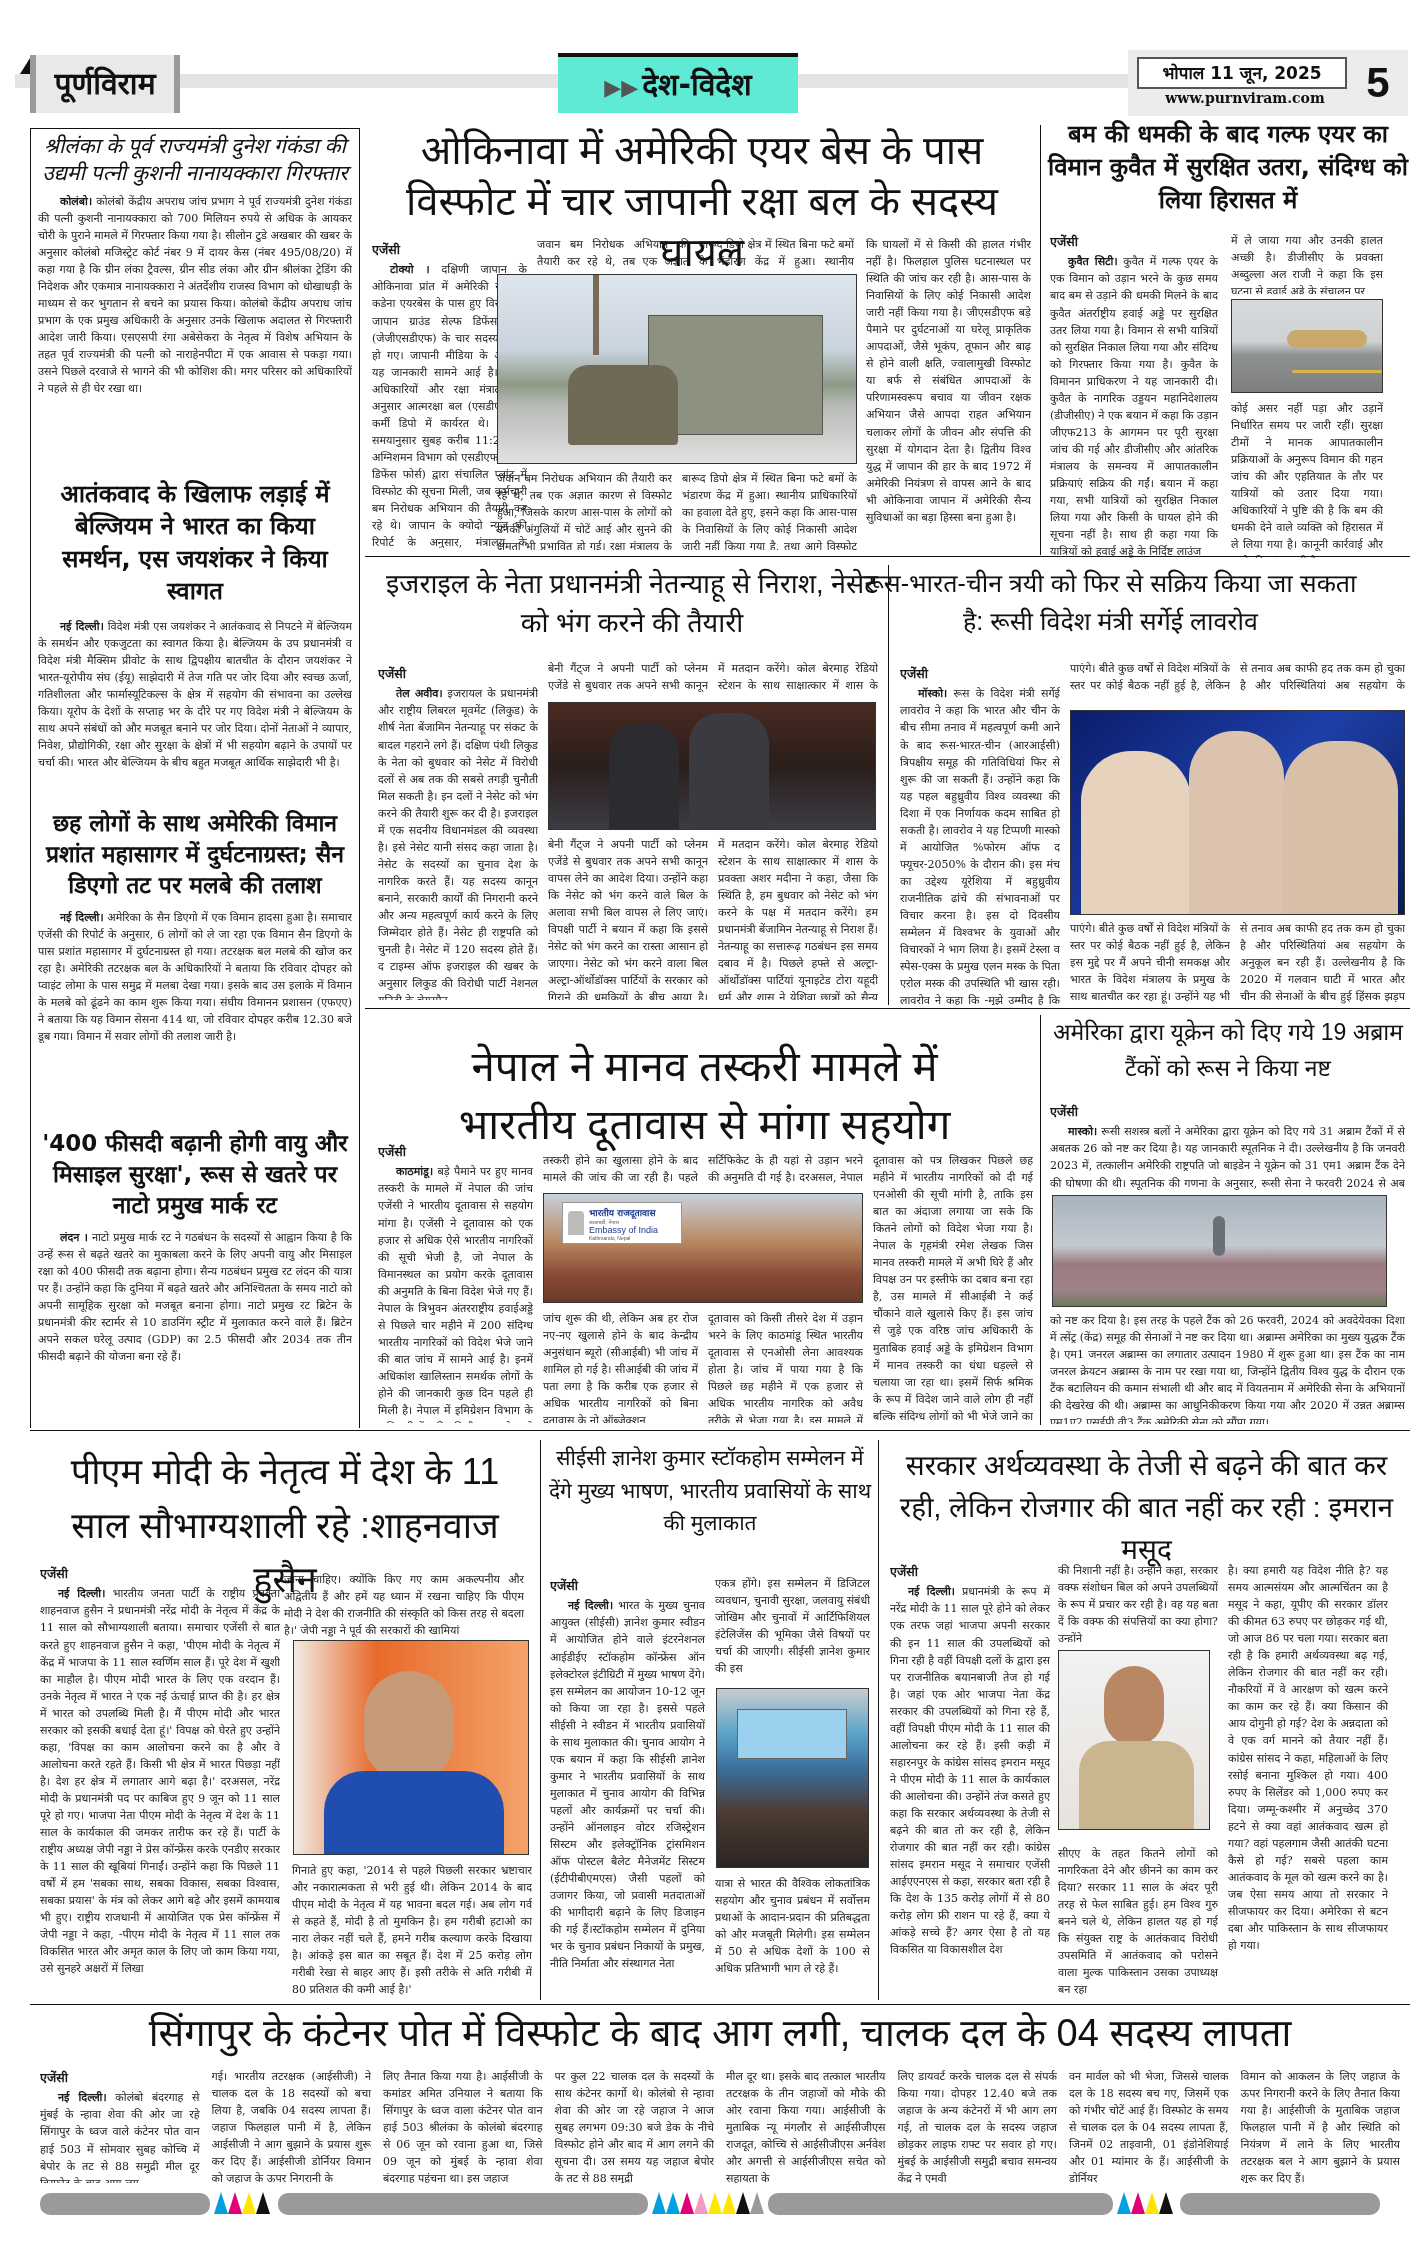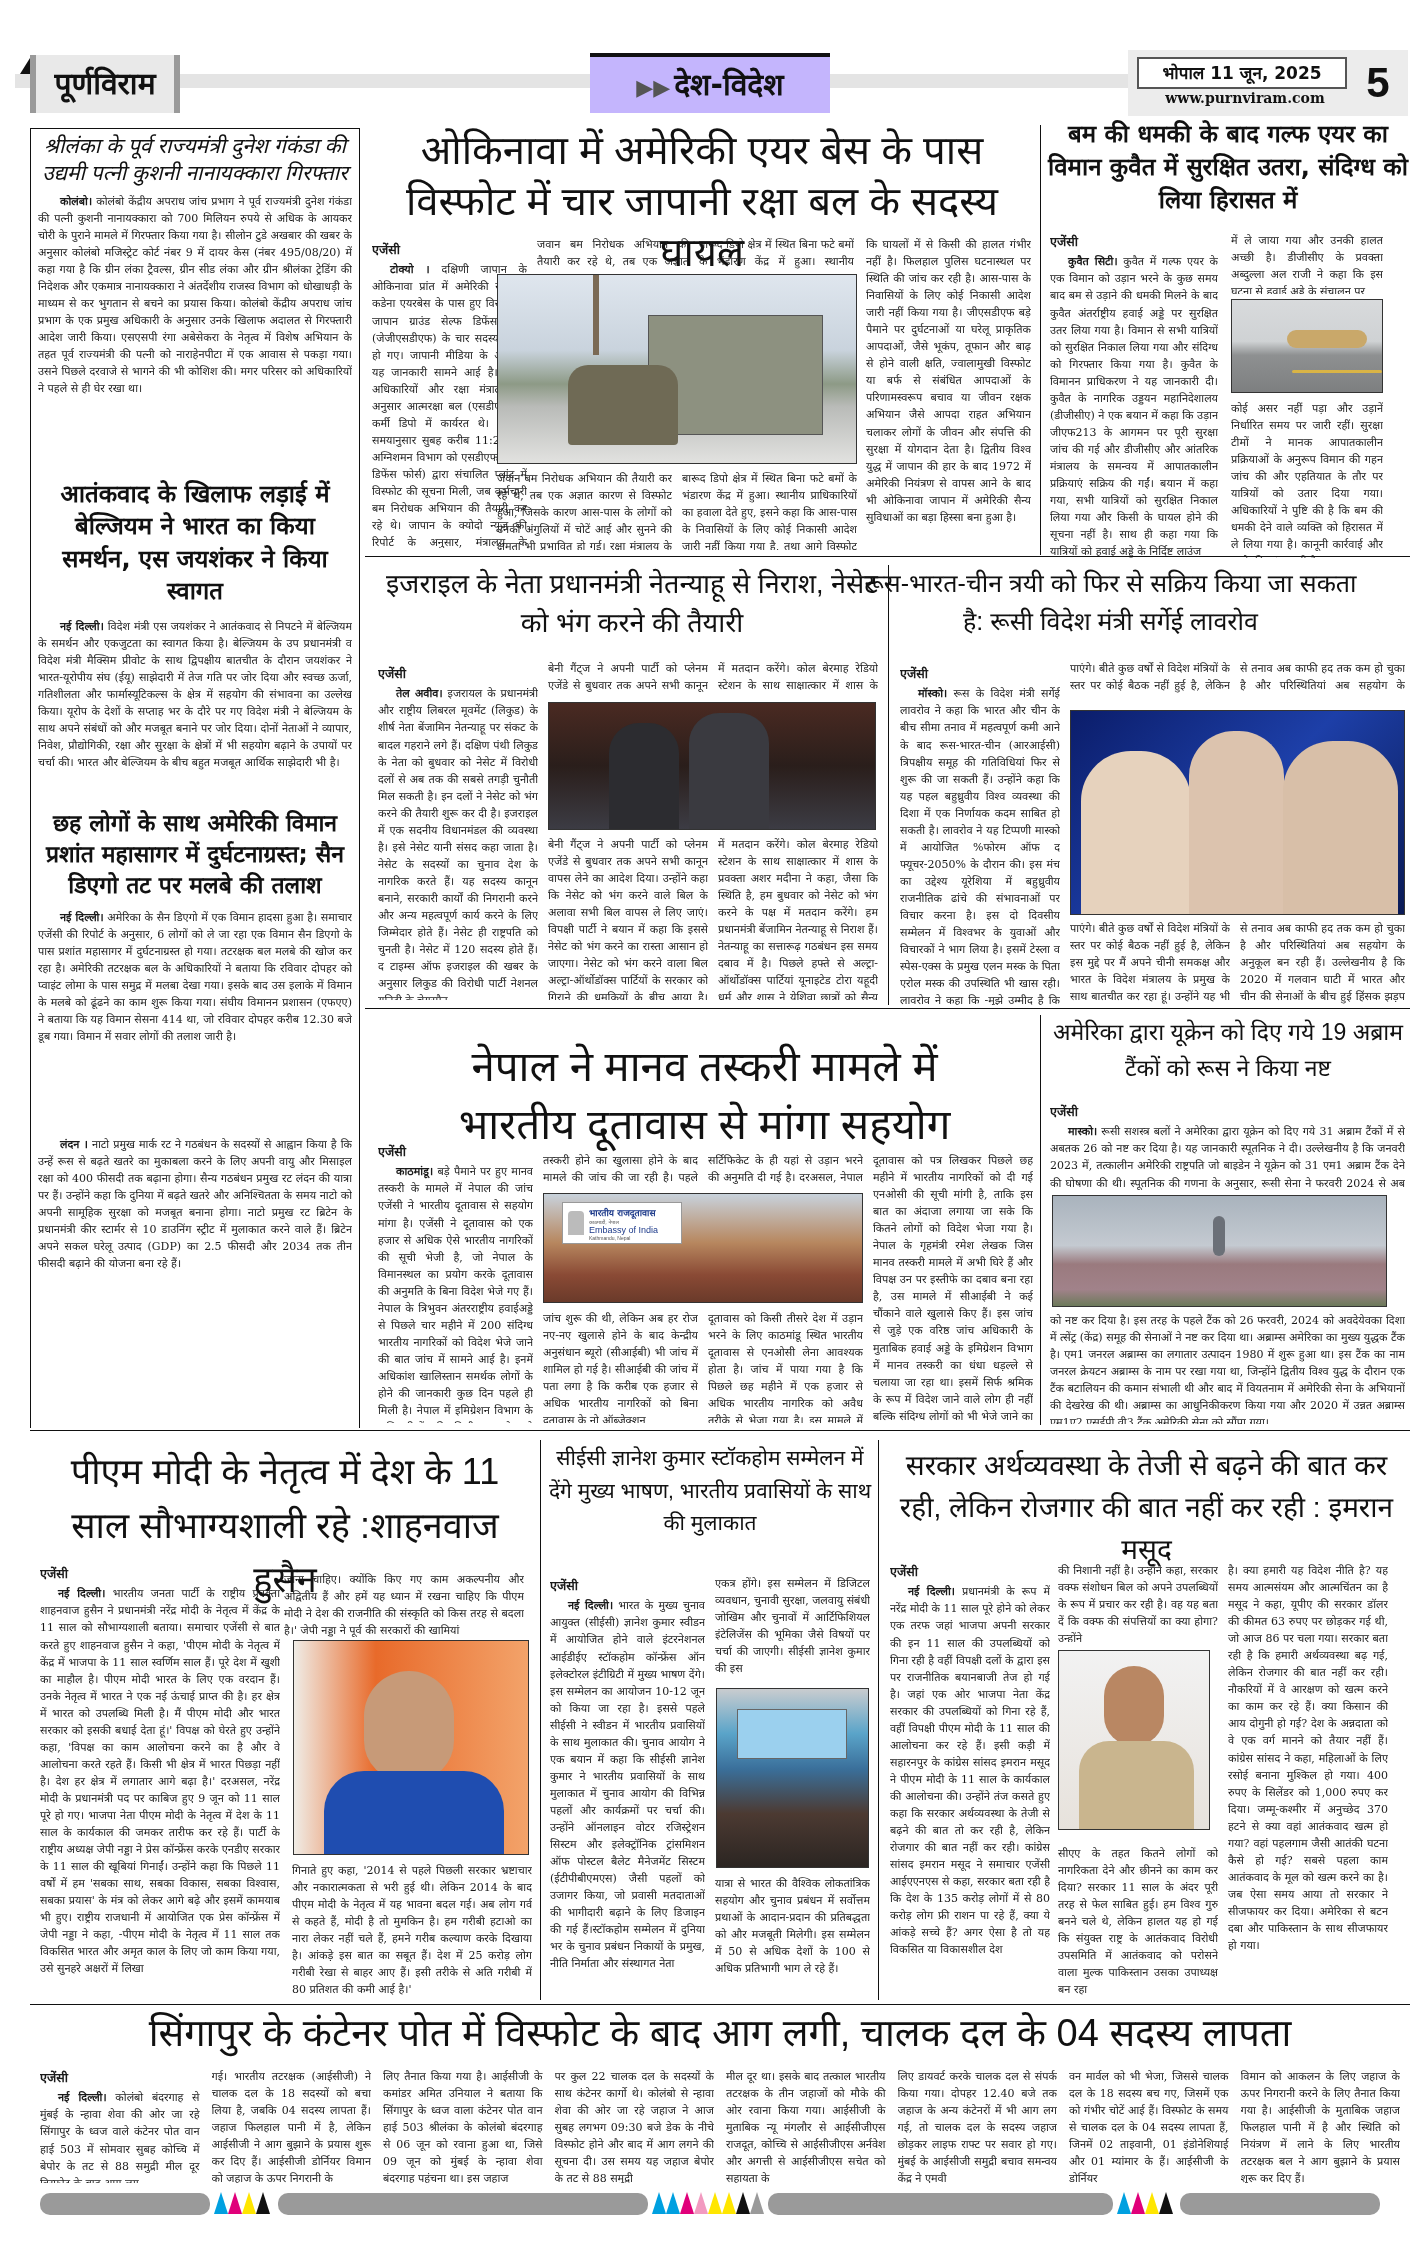--- a/index.html
+++ b/index.html
@@ -2,21 +2,21 @@
 <html><head>
 <meta charset="utf-8">
 <style>
   * { box-sizing: border-box; margin: 0; padding: 0; }
   body { width: 1417px; height: 2251px; background: #ffffff; font-family: "DejaVu Sans", sans-serif; color: #111; position: relative; overflow: hidden; }
   .abs { position: absolute; }
   
   .mast-strip { position: absolute; top: 74px; left: 15px; width: 1390px; height: 14px; background: #e4e4e4; }
   .brand { position: absolute; left: 30px; top: 55px; width: 150px; height: 58px; background: #e9e9e9; border-left: 6px solid #9a9a9a; border-right: 6px solid #9a9a9a; font-family: "DejaVu Sans", sans-serif; font-weight: bold; font-size: 30px; text-align: center; line-height: 58px; color: #111; }
   .brand-tri { position: absolute; left: 20px; top: 58px; width: 0; height: 0; border-left: 10px solid transparent; border-bottom: 16px solid #111; }
-  .section-tab { position: absolute; left: 590px; top: 53px; width: 240px; height: 60px; background: #c4b5fd; border-top: 4px solid #111; font-weight: bold; font-size: 30px; text-align: center; line-height: 56px; }
+  .section-tab { position: absolute; left: 558px; top: 53px; width: 240px; height: 60px; background: #5eead4; border-top: 4px solid #111; font-weight: bold; font-size: 30px; text-align: center; line-height: 56px; }
   .section-tab .arrows { color: #555; font-size: 22px; margin-right: 4px; }
   .date-box { position: absolute; left: 1137px; top: 57px; width: 210px; height: 32px; border: 2px solid #555; background: #fff; font-weight: bold; font-size: 17px; text-align: center; line-height: 28px; }
   .site-url { position: absolute; left: 1140px; top: 90px; width: 210px; font-family: "DejaVu Serif", serif; font-weight: bold; font-size: 14px; text-align: center; }
   .page-num { position: absolute; left: 1350px; top: 50px; width: 56px; height: 66px; background: #ececec; border-radius: 0 34px 34px 0; font-weight: bold; font-size: 42px; text-align: center; line-height: 66px; font-family: "Liberation Sans", sans-serif; }
   .date-bg { position: absolute; left: 1128px; top: 50px; width: 280px; height: 66px; background: #ececec; }
 
   
   .box { position: absolute; border: 1px solid #111; }
   .headline { font-weight: bold; text-align: center; color: #111; line-height: 1.18; }
   .hl-cond { font-family: "Liberation Sans", sans-serif; font-weight: normal; transform-origin: center; }
@@ -54,20 +54,21 @@
   <div class="headline" style="font-size:24px; line-height:1.35;">आतंकवाद के खिलाफ लड़ाई में बेल्जियम ने भारत का किया समर्थन, एस जयशंकर ने किया स्वागत</div>
   <div class="body" style="height:205px; margin-top:10px; text-indent:22px;"><span class="dl">नई दिल्ली।</span> <span>विदेश मंत्री एस जयशंकर ने आतंकवाद से निपटने में बेल्जियम के समर्थन और एकजुटता का स्वागत किया है। बेल्जियम के उप प्रधानमंत्री व विदेश मंत्री मैक्सिम प्रीवोट के साथ द्विपक्षीय बातचीत के दौरान जयशंकर ने भारत-यूरोपीय संघ (ईयू) साझेदारी में तेज गति पर जोर दिया और स्वच्छ ऊर्जा, गतिशीलता और फार्मास्यूटिकल्स के क्षेत्र में सहयोग की संभावना का उल्लेख किया। यूरोप के देशों के सप्ताह भर के दौरे पर गए विदेश मंत्री ने बेल्जियम के साथ अपने संबंधों को और मजबूत बनाने पर जोर दिया। दोनों नेताओं ने व्यापार, निवेश, प्रौद्योगिकी, रक्षा और सुरक्षा के क्षेत्रों में भी सहयोग बढ़ाने के उपायों पर चर्चा की। भारत और बेल्जियम के बीच बहुत मजबूत आर्थिक साझेदारी भी है।</span></div>
 </div>
 
 <div class="abs" style="left:38px; top:808px; width:314px;">
   <div class="headline" style="font-size:23px; line-height:1.35;">छह लोगों के साथ अमेरिकी विमान प्रशांत महासागर में दुर्घटनाग्रस्त; सैन डिएगो तट पर मलबे की तलाश</div>
   <div class="body" style="height:220px; margin-top:8px; text-indent:22px;"><span class="dl">नई दिल्ली।</span> <span>अमेरिका के सैन डिएगो में एक विमान हादसा हुआ है। समाचार एजेंसी की रिपोर्ट के अनुसार, 6 लोगों को ले जा रहा एक विमान सैन डिएगो के पास प्रशांत महासागर में दुर्घटनाग्रस्त हो गया। तटरक्षक बल मलबे की खोज कर रहा है। अमेरिकी तटरक्षक बल के अधिकारियों ने बताया कि रविवार दोपहर को प्वाइंट लोमा के पास समुद्र में मलबा देखा गया। इसके बाद उस इलाके में विमान के मलबे को ढूंढने का काम शुरू किया गया। संघीय विमानन प्रशासन (एफएए) ने बताया कि यह विमान सेसना 414 था, जो रविवार दोपहर करीब 12.30 बजे डूब गया। विमान में सवार लोगों की तलाश जारी है।</span></div>
 </div>
 
 <div class="abs" style="left:38px; top:1128px; width:314px;">
+  <div class="headline" style="font-size:23px; line-height:1.35;">'400 फीसदी बढ़ानी होगी वायु और मिसाइल सुरक्षा', रूस से खतरे पर नाटो प्रमुख मार्क रट</div>
   <div class="body" style="height:200px; margin-top:8px; text-indent:22px;"><span class="dl">लंदन ।</span> <span>नाटो प्रमुख मार्क रट ने गठबंधन के सदस्यों से आह्वान किया है कि उन्हें रूस से बढ़ते खतरे का मुकाबला करने के लिए अपनी वायु और मिसाइल रक्षा को 400 फीसदी तक बढ़ाना होगा। सैन्य गठबंधन प्रमुख रट लंदन की यात्रा पर हैं। उन्होंने कहा कि दुनिया में बढ़ते खतरे और अनिश्चितता के समय नाटो को अपनी सामूहिक सुरक्षा को मजबूत बनाना होगा। नाटो प्रमुख रट ब्रिटेन के प्रधानमंत्री कीर स्टार्मर से 10 डाउनिंग स्ट्रीट में मुलाकात करने वाले हैं। ब्रिटेन अपने सकल घरेलू उत्पाद (GDP) का 2.5 फीसदी और 2034 तक तीन फीसदी बढ़ाने की योजना बना रहे हैं।</span></div>
 </div>
 
 <div class="abs" style="left:372px; top:125px; width:660px;">
   <div class="headline hl-cond" style="font-size:40px; line-height:1.28; padding:0 20px;">ओकिनावा में अमेरिकी एयर बेस के पास विस्फोट में चार जापानी रक्षा बल के सदस्य घायल</div>
 </div>
 <div class="abs body" style="left:372px; top:236px; width:155px; height:312px;">
   <div class="byline">एजेंसी</div>
   <div style="text-indent:18px;"><span class="dl">टोक्यो ।</span> <span>दक्षिणी जापान के ओकिनावा प्रांत में अमेरिकी सेना के कडेना एयरबेस के पास हुए विस्फोट में जापान ग्राउंड सेल्फ डिफेंस फोर्स (जेजीएसडीएफ) के चार सदस्य घायल हो गए। जापानी मीडिया के अनुसार, यह जानकारी सामने आई है।स्थानीय अधिकारियों और रक्षा मंत्रालय के अनुसार आत्मरक्षा बल (एसडीएफ) के कर्मी डिपो में कार्यरत थे। स्थानीय समयानुसार सुबह करीब 11:20 बजे अग्निशमन विभाग को एसडीएफ (सेल्फ डिफेंस फोर्स) द्वारा संचालित प्लांट में विस्फोट की सूचना मिली, जब कर्मचारी बम निरोधक अभियान की तैयारी कर रहे थे। जापान के क्योदो न्यूज की रिपोर्ट के अनुसार, मंत्रालय के अधिकारियों ने बताया कि जब एसडीएफ के</span></div>
 </div>

